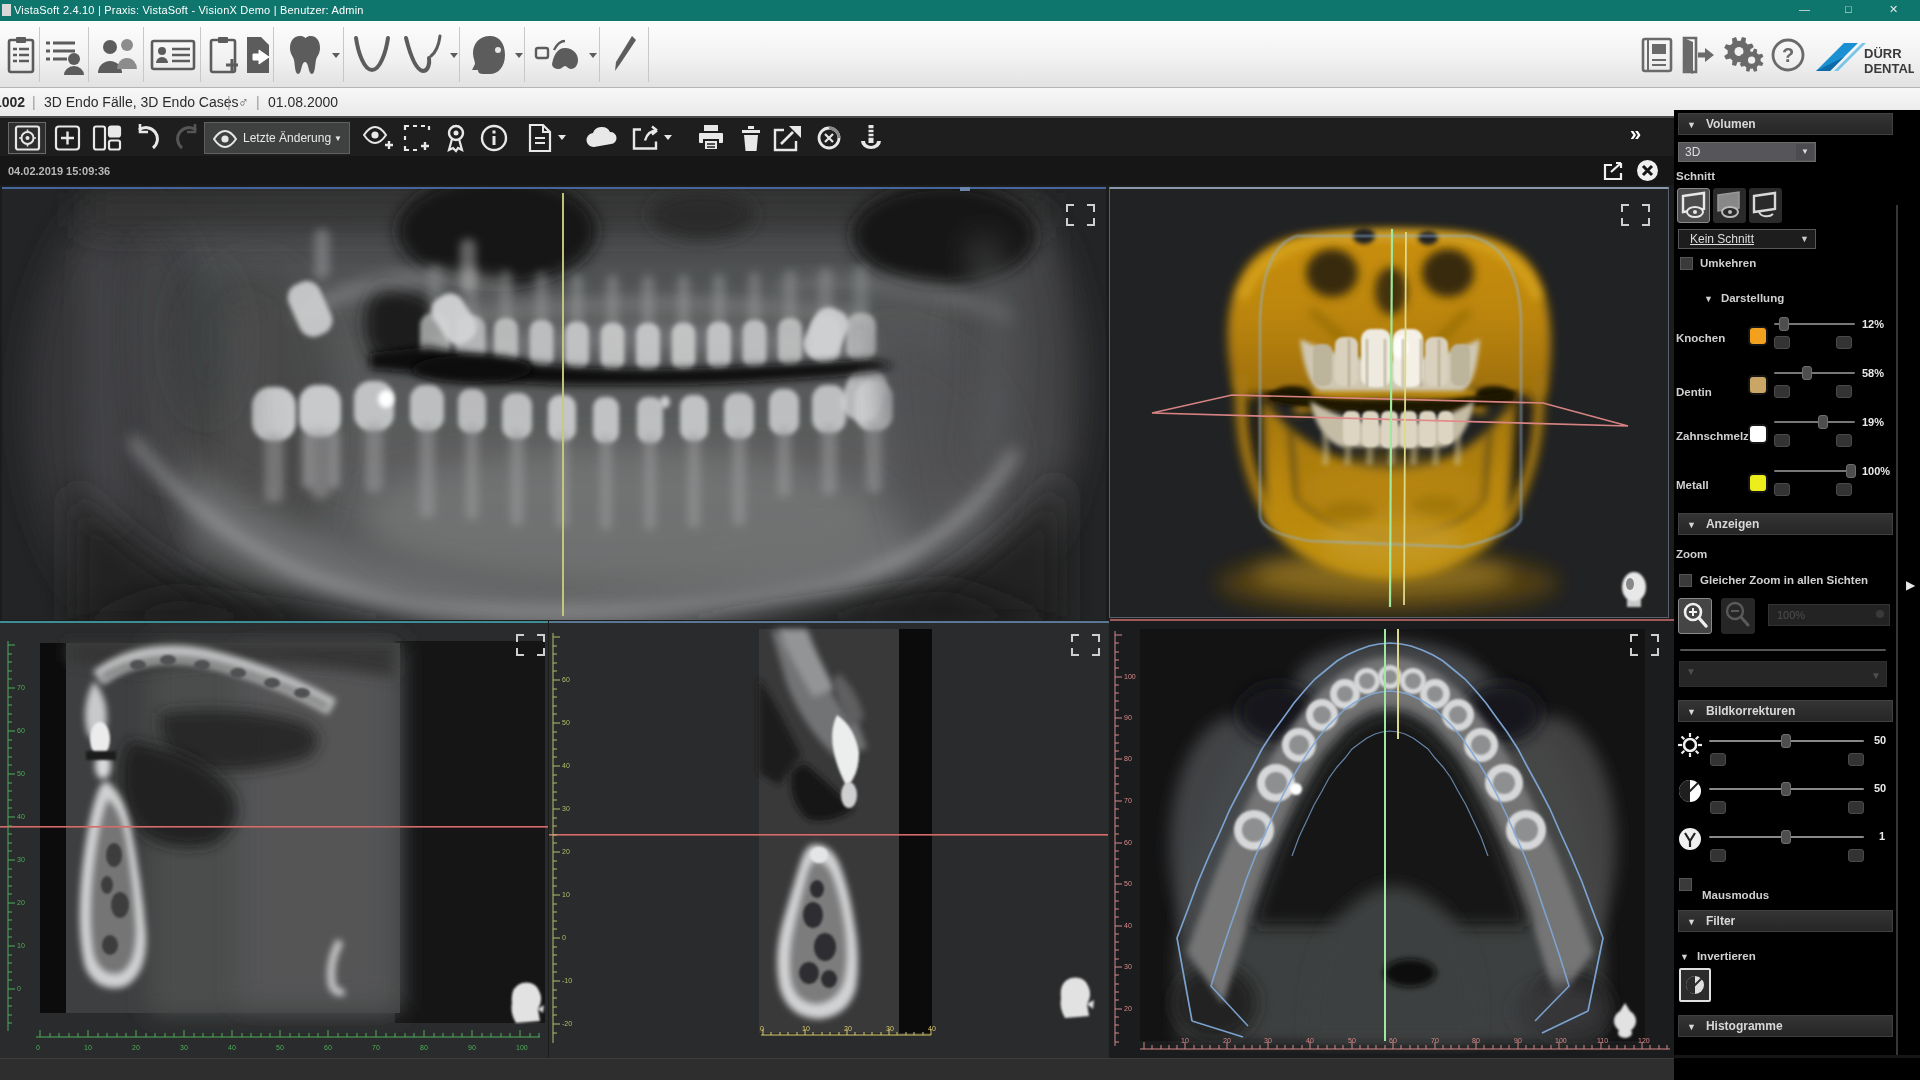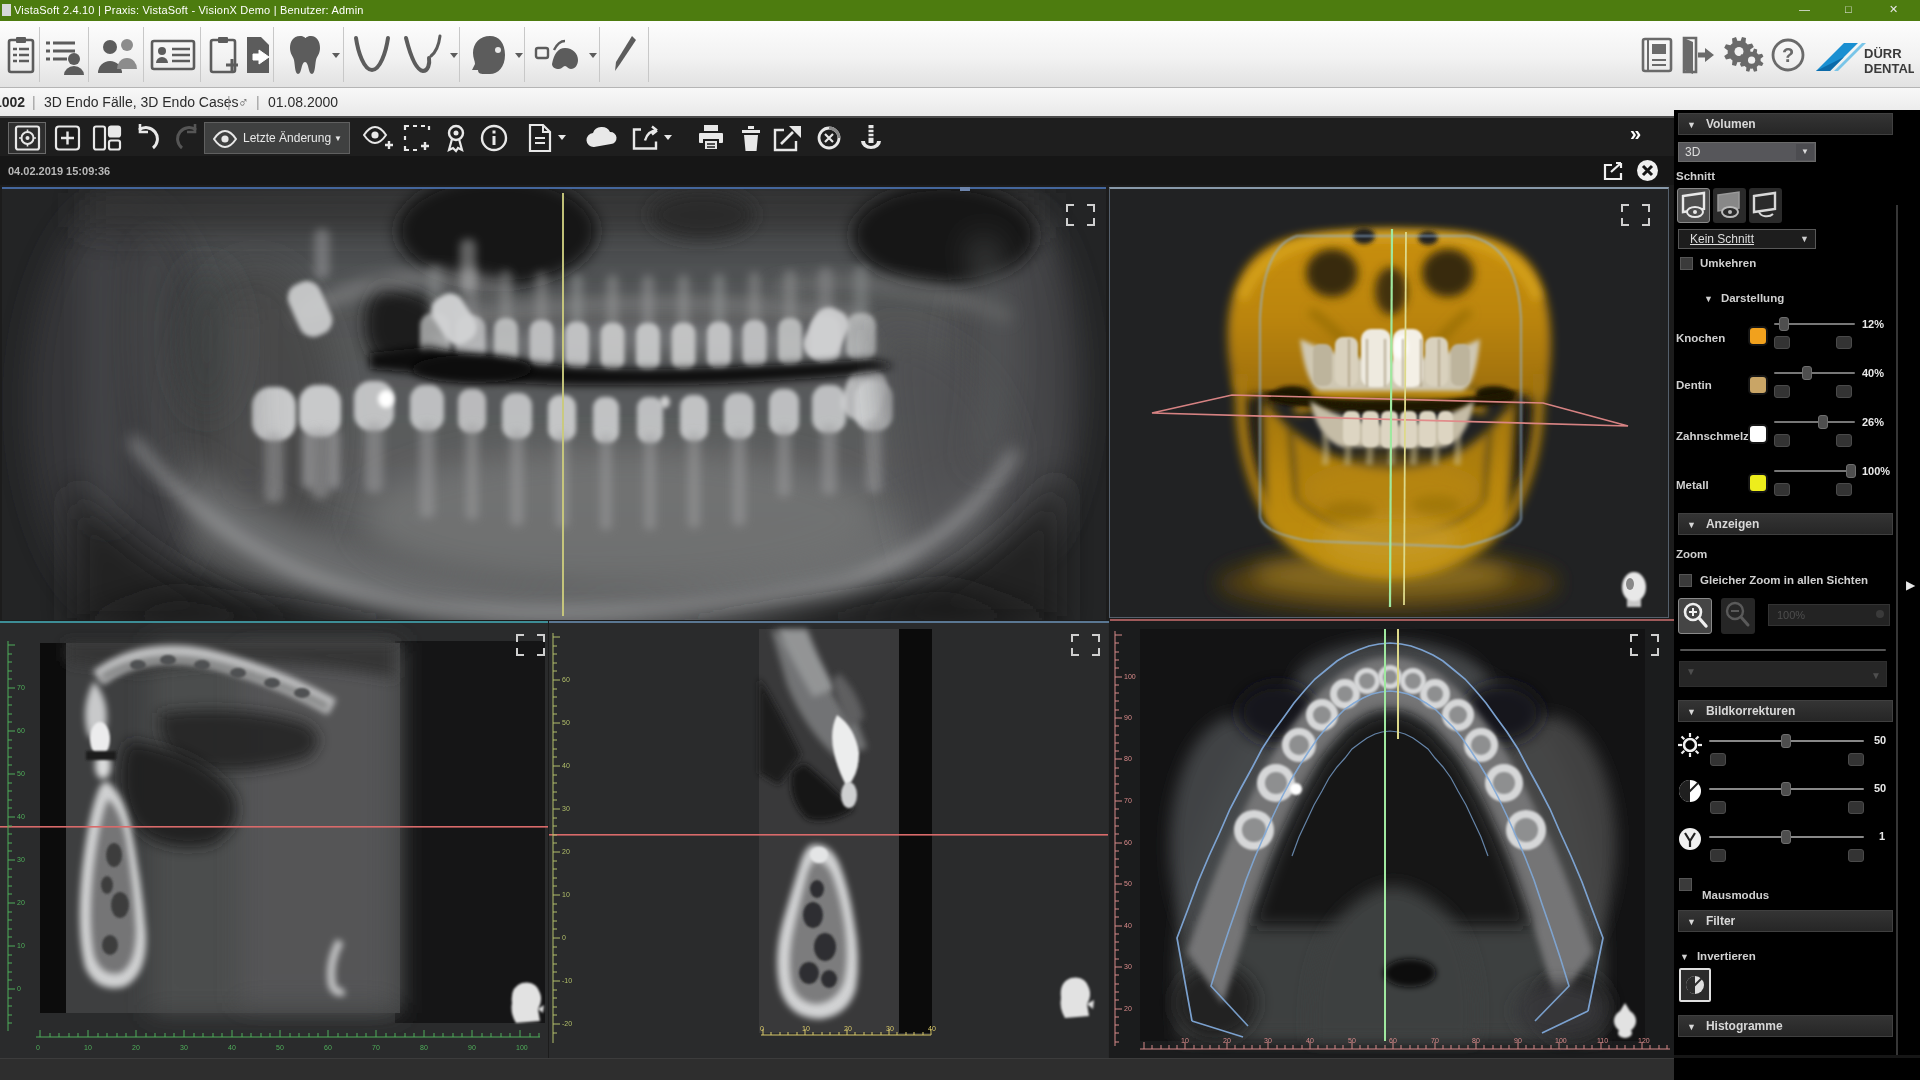--- a/index.html
+++ b/index.html
@@ -3,21 +3,21 @@
 <meta charset="utf-8">
 <style>
 * { margin:0; padding:0; box-sizing:border-box; }
 html,body { width:1920px; height:1080px; overflow:hidden; background:#1c1c1c;
   font-family:"Liberation Sans", sans-serif; }
 #root { position:absolute; top:0; left:0; width:1920px; height:1080px; }
 .abs { position:absolute; }
 
 
 #titlebar { position:absolute; top:0; left:0; width:1920px; height:21px;
-  background:#4d7c0f; color:#fff; font-size:11px; }
+  background:#0f766e; color:#fff; font-size:11px; }
 #titlebar .t { position:absolute; left:14px; top:4px; letter-spacing:0.2px; }
 #titlebar .winbtn { position:absolute; top:3px; color:#e8e8e8; font-size:11px; }
 
 
 #toolbar { position:absolute; top:21px; left:0; width:1920px; height:67px;
   background:linear-gradient(#fdfdfd,#f2f2f2 55%,#e2e2e2); border-bottom:1px solid #b5b5b5; }
 .tbtn { position:absolute; top:8px; height:52px; }
 
 
 #patientbar { position:absolute; top:88px; left:0; width:1920px; height:30px;
@@ -1116,37 +1116,37 @@
 
   <div class="slabel" style="left:2px;top:222px;font-weight:bold;">Knochen</div>
   <div class="swatch" style="left:74px;top:216px;background:#f1a11d;"></div>
   <div class="track" style="left:100px;top:213px;width:81px;">
         <div class="handle" style="left:5px;"></div>
       </div>
   <div class="spin" style="left:100px;top:226px;"></div>
   <div class="spin" style="left:162px;top:226px;"></div>
   <div class="pct" style="left:188px;top:208px;">12%</div>
 
-  <div class="slabel" style="left:2px;top:269px;">Dentin</div>
+  <div class="slabel" style="left:2px;top:276px;">Dentin</div>
   <div class="swatch" style="left:74px;top:265px;background:#c9a566;"></div>
   <div class="track" style="left:100px;top:262px;width:81px;">
         <div class="handle" style="left:28px;"></div>
       </div>
   <div class="spin" style="left:100px;top:275px;"></div>
   <div class="spin" style="left:162px;top:275px;"></div>
-  <div class="pct" style="left:188px;top:257px;">40%</div>
+  <div class="pct" style="left:188px;top:257px;">58%</div>
 
   <div class="slabel" style="left:2px;top:320px;">Zahnschmelz</div>
   <div class="swatch" style="left:74px;top:314px;background:#ffffff;"></div>
   <div class="track" style="left:100px;top:311px;width:81px;">
         <div class="handle" style="left:44px;"></div>
       </div>
   <div class="spin" style="left:100px;top:324px;"></div>
   <div class="spin" style="left:162px;top:324px;"></div>
-  <div class="pct" style="left:188px;top:306px;">26%</div>
+  <div class="pct" style="left:188px;top:306px;">19%</div>
 
   <div class="slabel" style="left:2px;top:369px;">Metall</div>
   <div class="swatch" style="left:74px;top:363px;background:#eded1c;"></div>
   <div class="track" style="left:100px;top:360px;width:81px;">
         <div class="handle" style="left:72px;"></div>
       </div>
   <div class="spin" style="left:100px;top:373px;"></div>
   <div class="spin" style="left:162px;top:373px;"></div>
   <div class="pct" style="left:188px;top:355px;">100%</div>
 

